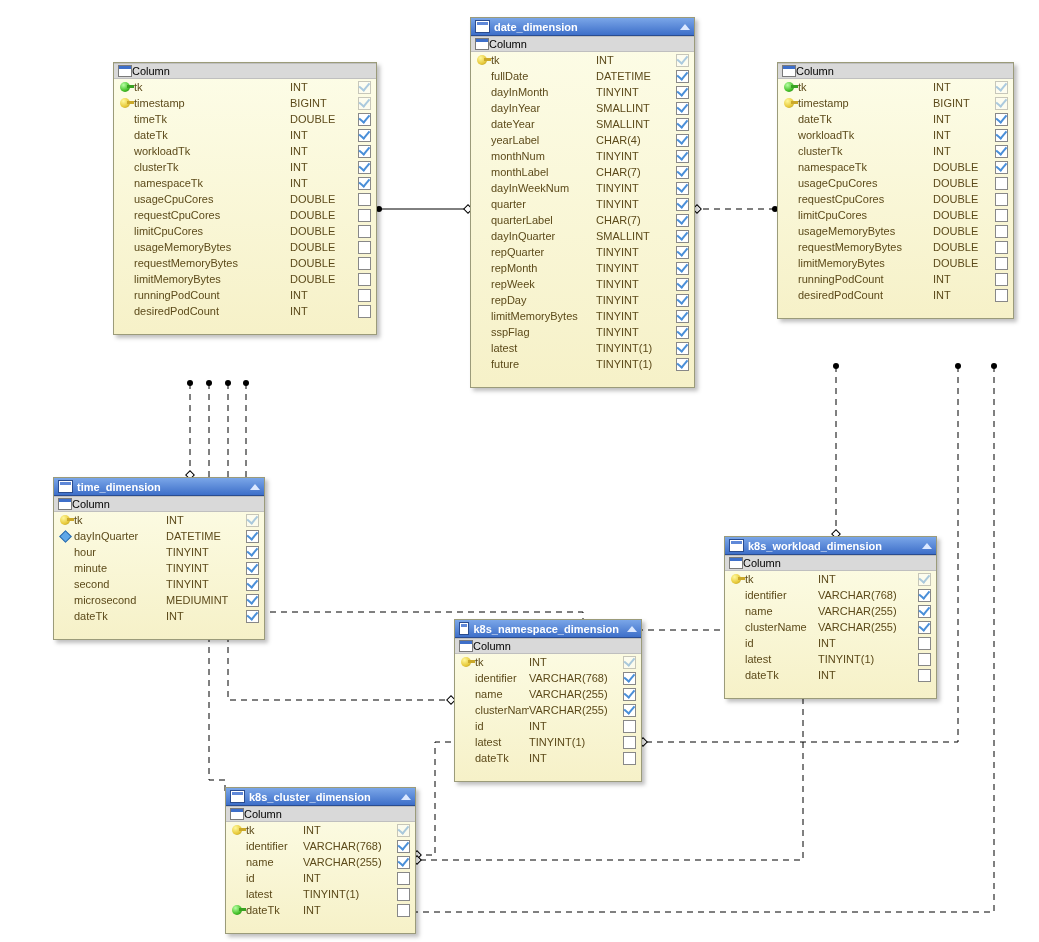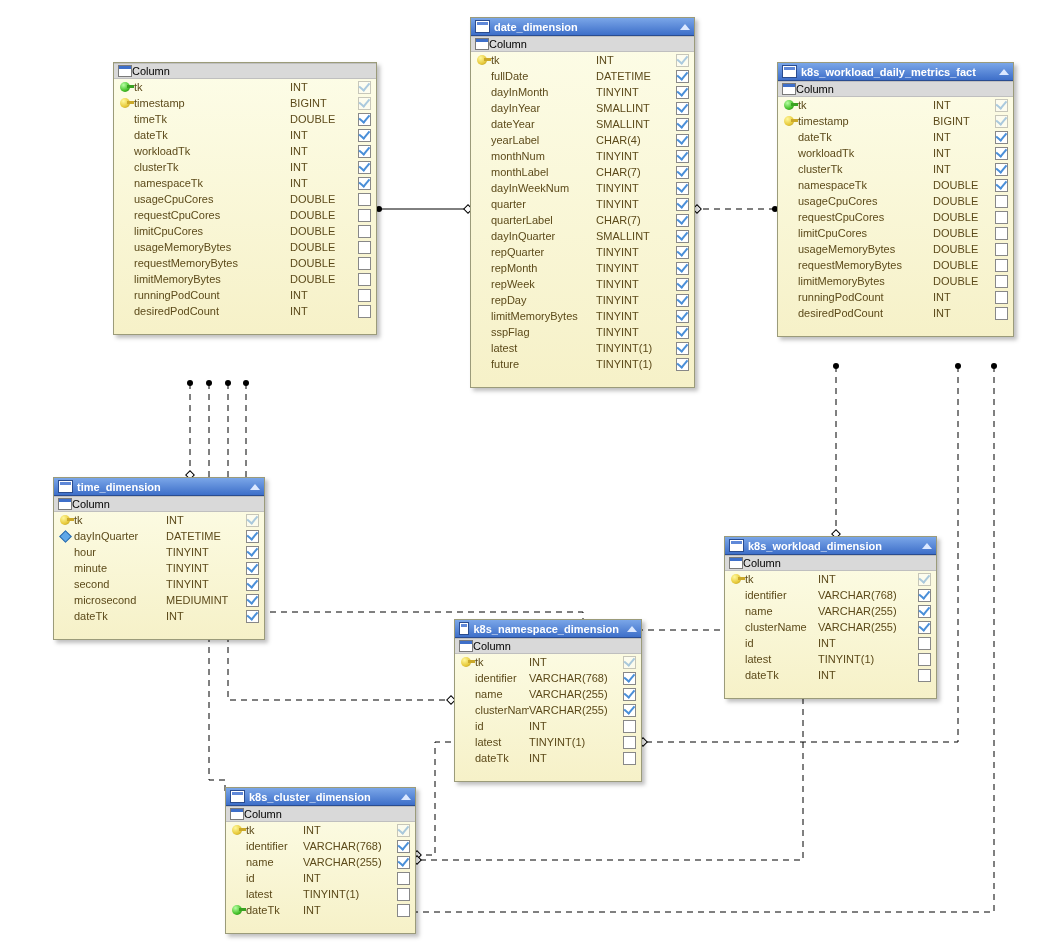--- a/index.html
+++ b/index.html
@@ -423,26 +423,20 @@
           <span class="icon-cell"></span>
           <span class="name-cell">future</span>
           <span class="type-cell" style="width: 78px;">TINYINT(1)</span>
           <span class="chk-cell">
             <span class="chk on"></span>
           </span>
         </div>
       </div>
     </div>
     <div class="table-box" style="left: 777px; top: 62px; width: 235px;">
-      <div class="titlebar">
-        <span class="tbl-icon"></span>
-        <span>k8s_workload_daily_metrics_fact</span>
-        <span class="spacer"></span>
-        <span class="chev"></span>
-      </div>
       <div class="section-sub">
         <span class="sub-icon"></span>
         <span>Column</span>
       </div>
       <div class="cols">
         <div class="row">
           <span class="icon-cell">
             <span class="key-green"></span>
           </span>
           <span class="name-cell">tk</span>

